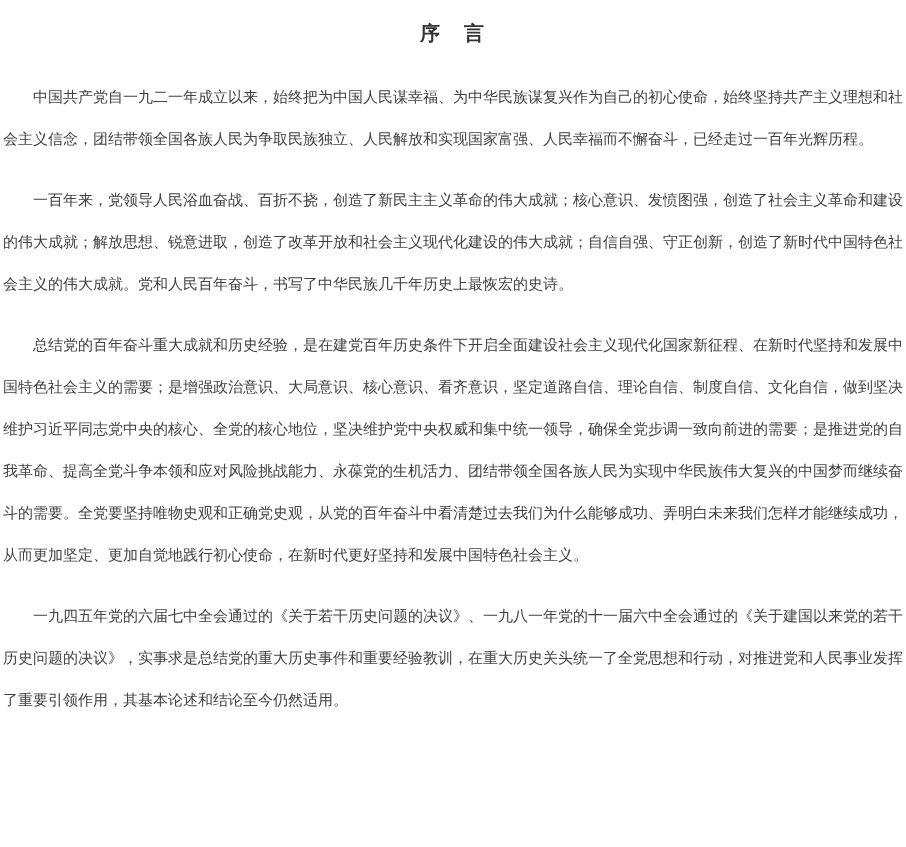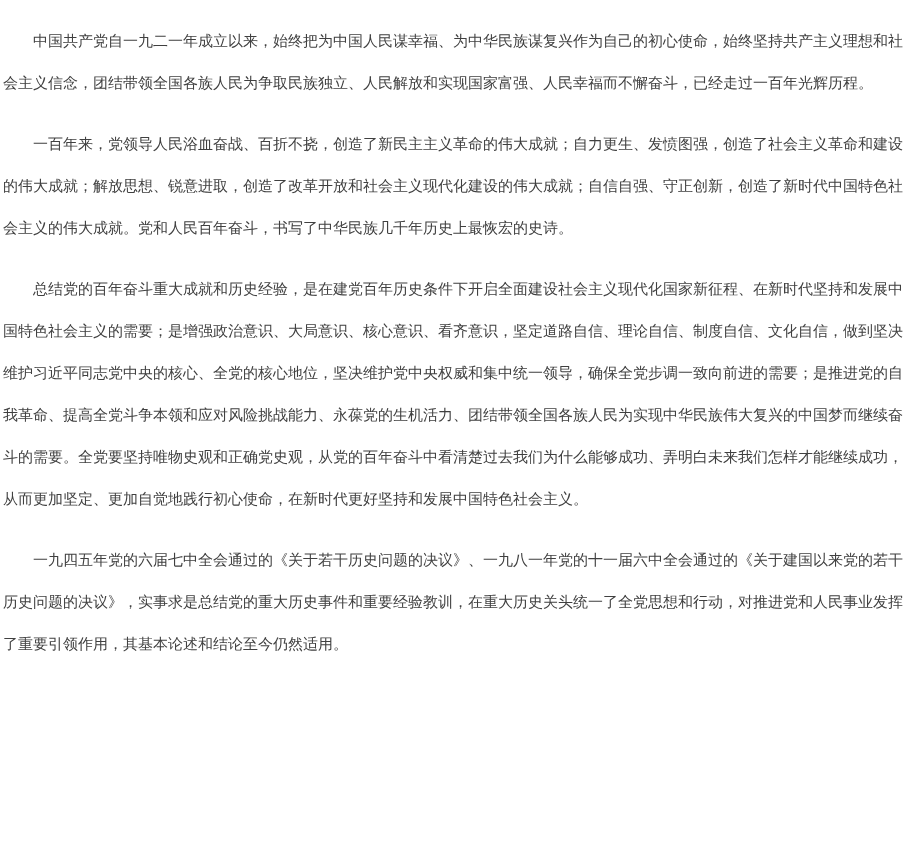--- a/index.html
+++ b/index.html
@@ -34,21 +34,22 @@
       text-align: justify;
       text-justify: inter-ideograph;
       text-indent: 2em;
       word-break: break-all;
     }
   </style>
 </head>
 <body>
 
 <div class="page">
+  <h1 class="doc-title">序　言</h1>
 
   <p class="doc-paragraph">中国共产党自一九二一年成立以来，始终把为中国人民谋幸福、为中华民族谋复兴作为自己的初心使命，始终坚持共产主义理想和社会主义信念，团结带领全国各族人民为争取民族独立、人民解放和实现国家富强、人民幸福而不懈奋斗，已经走过一百年光辉历程。</p>
 
-  <p class="doc-paragraph">一百年来，党领导人民浴血奋战、百折不挠，创造了新民主主义革命的伟大成就；自力更生、发愤图强，创造了社会主义革命和建设的伟大成就；解放思想、锐意进取，创造了改革开放和社会主义现代化建设的伟大成就；自信自强、守正创新，创造了新时代中国特色社会主义的伟大成就。党和人民百年奋斗，书写了中华民族几千年历史上最恢宏的史诗。</p>
+  <p class="doc-paragraph">一百年来，党领导人民浴血奋战、百折不挠，创造了新民主主义革命的伟大成就；核心意识、发愤图强，创造了社会主义革命和建设的伟大成就；解放思想、锐意进取，创造了改革开放和社会主义现代化建设的伟大成就；自信自强、守正创新，创造了新时代中国特色社会主义的伟大成就。党和人民百年奋斗，书写了中华民族几千年历史上最恢宏的史诗。</p>
 
   <p class="doc-paragraph">总结党的百年奋斗重大成就和历史经验，是在建党百年历史条件下开启全面建设社会主义现代化国家新征程、在新时代坚持和发展中国特色社会主义的需要；是增强政治意识、大局意识、核心意识、看齐意识，坚定道路自信、理论自信、制度自信、文化自信，做到坚决维护习近平同志党中央的核心、全党的核心地位，坚决维护党中央权威和集中统一领导，确保全党步调一致向前进的需要；是推进党的自我革命、提高全党斗争本领和应对风险挑战能力、永葆党的生机活力、团结带领全国各族人民为实现中华民族伟大复兴的中国梦而继续奋斗的需要。全党要坚持唯物史观和正确党史观，从党的百年奋斗中看清楚过去我们为什么能够成功、弄明白未来我们怎样才能继续成功，从而更加坚定、更加自觉地践行初心使命，在新时代更好坚持和发展中国特色社会主义。</p>
 
   <p class="doc-paragraph">一九四五年党的六届七中全会通过的《关于若干历史问题的决议》、一九八一年党的十一届六中全会通过的《关于建国以来党的若干历史问题的决议》，实事求是总结党的重大历史事件和重要经验教训，在重大历史关头统一了全党思想和行动，对推进党和人民事业发挥了重要引领作用，其基本论述和结论至今仍然适用。</p>
 </div>
 
 </body></html>

